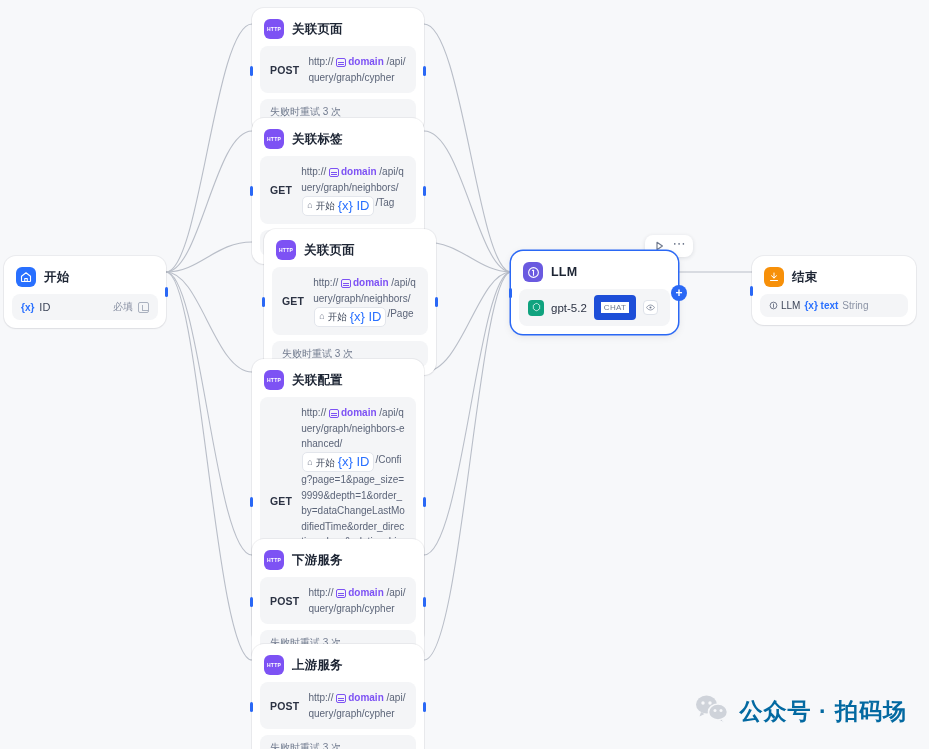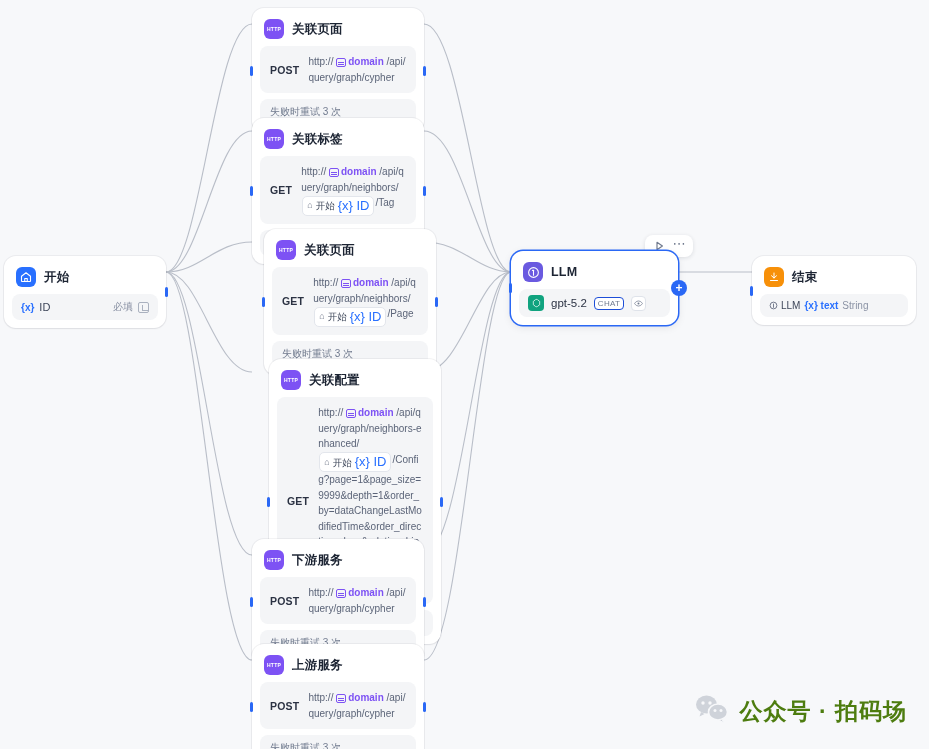--- a/index.html
+++ b/index.html
@@ -134,21 +134,21 @@
     background: #f4f5f7; border-radius: 8px;
     display:flex; align-items:center; gap:7px;
     padding: 6px 9px;
   }
   .model-ico {
     width:16px;height:16px;border-radius:4px;background:#10a37f;
     display:flex;align-items:center;justify-content:center;flex:0 0 auto;
   }
   .model-name { font-size:11.5px; color:#2b3243; font-weight:normal; }
   .badge-chat {
-    font-size:8px; color:#707a8e; border:1px solid #1d4ed8;
+    font-size:8px; color:#707a8e; border:7px solid #1d4ed8;
     border-radius:4px; padding:1px 3px; background:#fff; letter-spacing:.3px;
   }
   .eye {
     width:15px;height:15px;border-radius:4px;border:1px solid #dfe3ea;
     background:#fff; display:flex;align-items:center;justify-content:center;
   }
 
   
   .end-row {
     background:#f4f5f7; border-radius:8px; padding:6px 9px;
@@ -179,21 +179,21 @@
     background:#fff; border-radius:8px; padding:3px 5px;
     box-shadow:0 1px 4px rgba(16,24,40,.12);
   }
   .tb-btn { width:18px;height:16px;display:flex;align-items:center;justify-content:center;border-radius:4px; }
   .tb-btn.dots { color:#707a8e; font-size:13px; letter-spacing:0px; line-height:0; padding-bottom:4px;}
 
   
   .watermark {
     position:absolute; right:22px; bottom:20px;
     display:flex; align-items:center; gap:11px;
-    color:#4d7c0f; font-size:23px; font-weight:bold;
+    color:#0369a1; font-size:23px; font-weight:bold;
     letter-spacing:1px;
     user-select:none;
   }
 </style>
 </head>
 <body>
 
 <div id="canvas">
 
   <svg id="edges" viewBox="0 0 929 749">
@@ -298,21 +298,21 @@
             <span>domain</span>
           </span>&nbsp;<span>/api/query/graph/neighbors/</span><span class="chip">
             <span class="homeico">⌂</span>
             <span class="cname">开始</span>
             <span class="cvar">{x} ID</span>
           </span><span>/Page</span></div>
     </div>
     <div class="retry">失败时重试 3 次</div>
   </div>
 
-  <div class="node" style="left:269px; top:359px; width:172px;">
+  <div class="node" style="left:252px; top:359px; width:172px;">
     <div class="port left"></div>
     <div class="port right"></div>
     <div class="node-head">
       <div class="ico ico-http">
           <span>HTTP</span>
         </div>
       <div class="node-title">关联配置</div>
     </div>
     <div class="req-box">
       <div class="method">GET</div>

